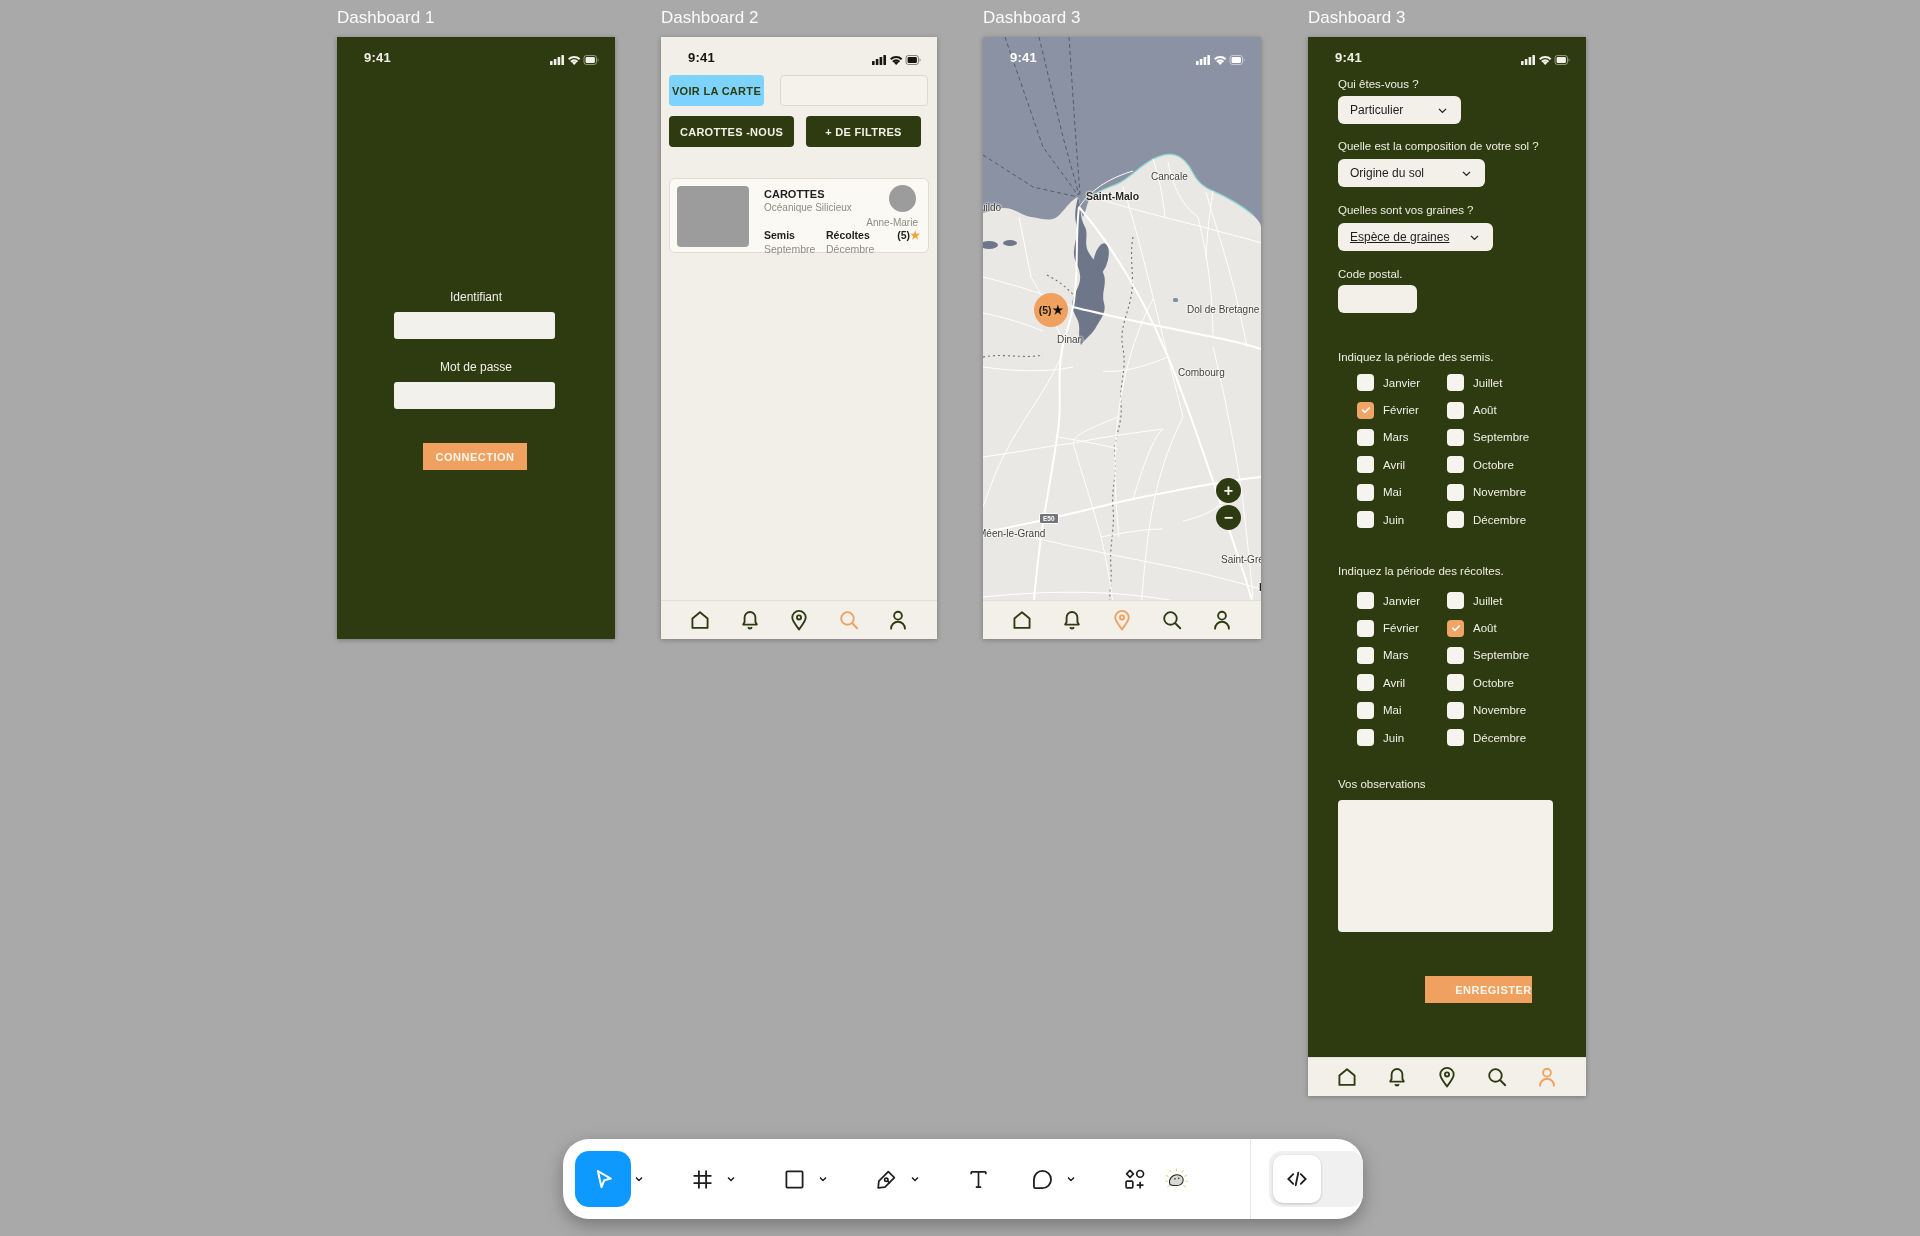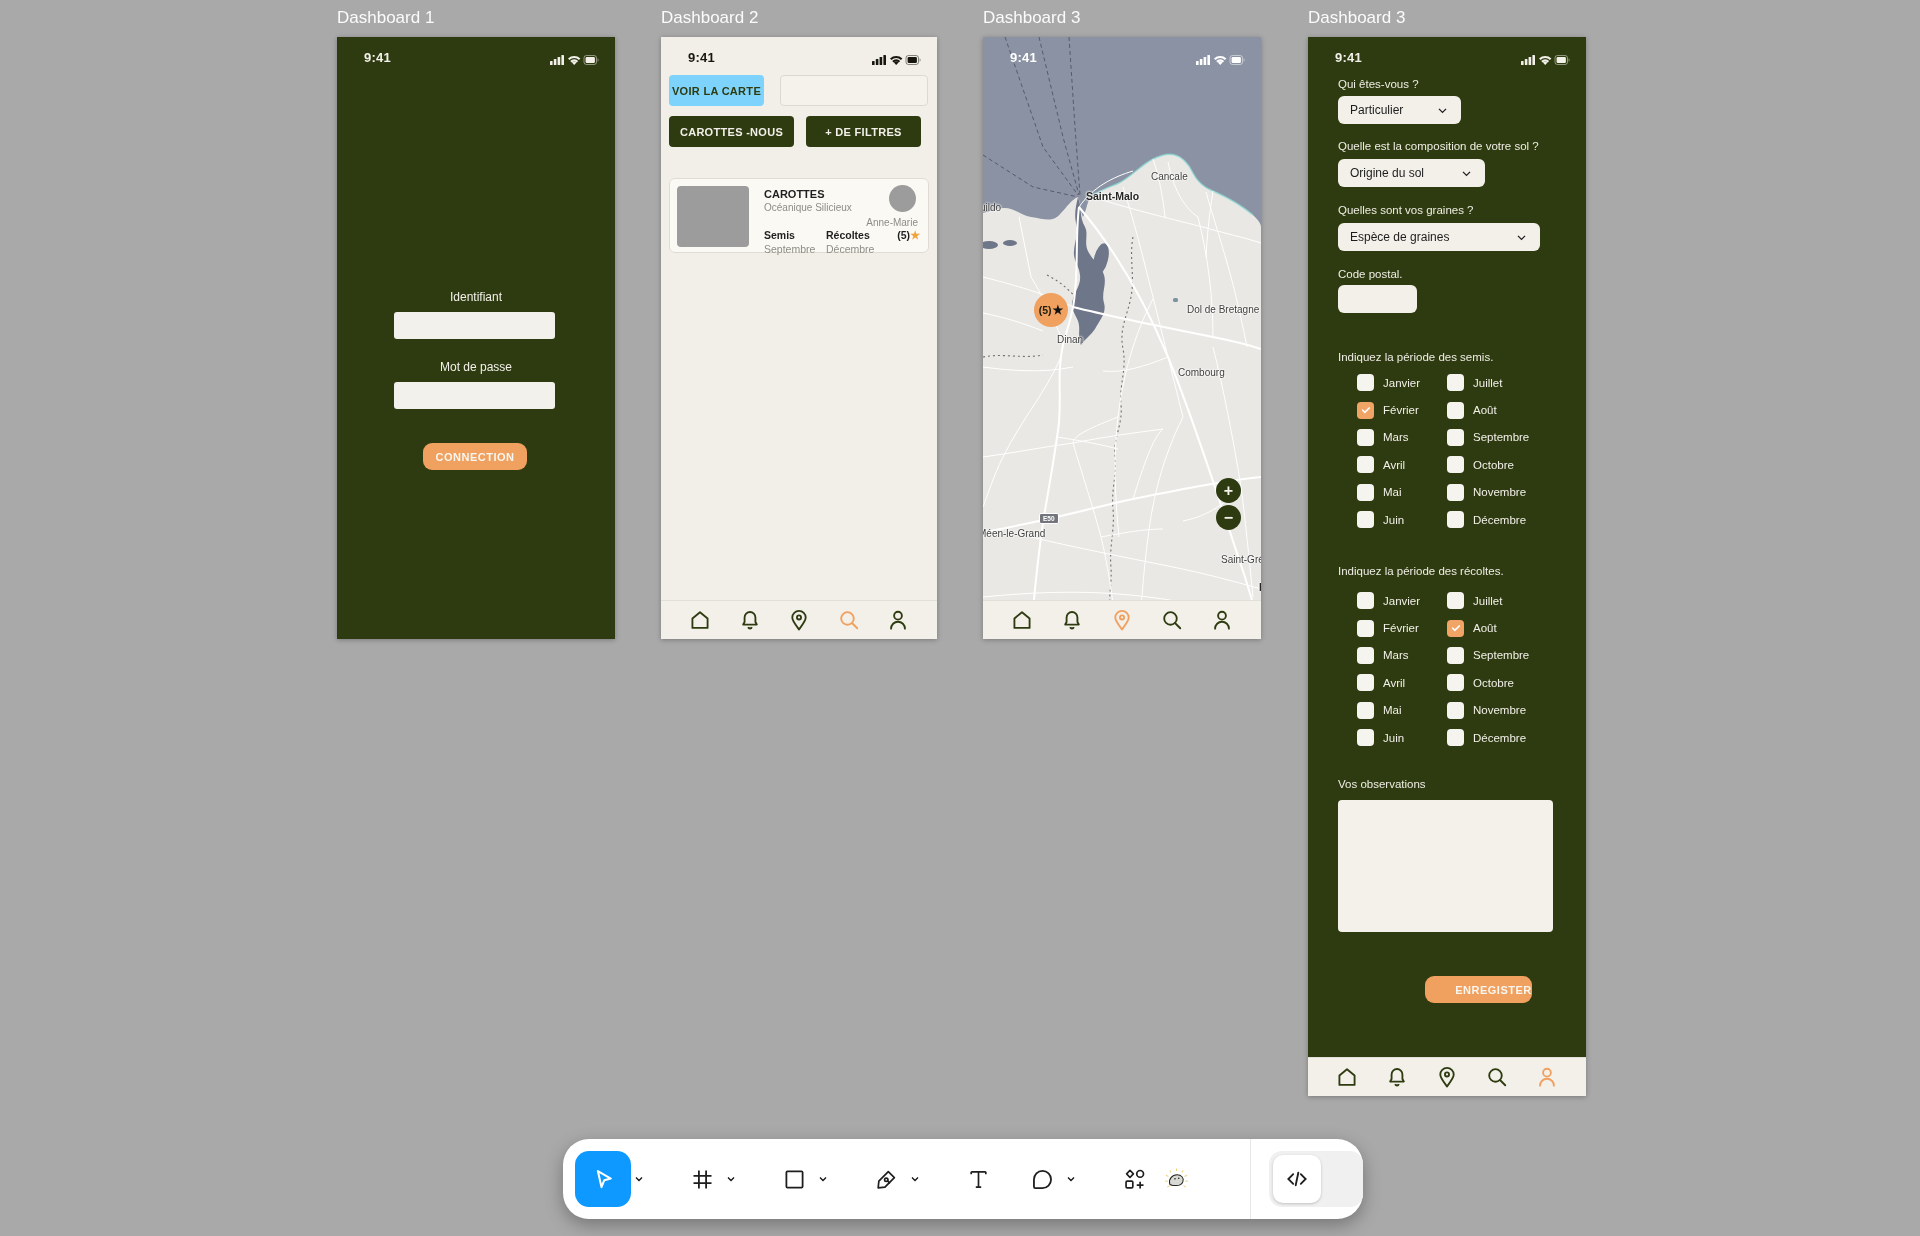--- a/index.html
+++ b/index.html
@@ -20,21 +20,21 @@
 
   
   .logo-wrap { position:absolute; top:135px; left:0; right:0; text-align:center; }
   .logo { display:inline-block; position:relative; font-family:"DejaVu Sans", sans-serif;
           font-weight:bold; font-size:39px; letter-spacing:-1px; color:#F3F1E9;
           transform:scaleX(.74); transform-origin:center; }
   .logo .u1, .logo .u2 { position:absolute; height:3px; width:13px; background:#F3F1E9; bottom:2px; }
   .logo .u1 { left:64px; } .logo .u2 { right:-6px; }
   .f-label { position:absolute; left:0; right:0; text-align:center; font-size:12px; color:#F2F0E8; }
   .f-input { position:absolute; left:57px; width:161px; height:27px; background:#F3F1EB; border-radius:3px; border:none; }
-  .btn-orange { position:absolute; background:#F0A05F; border:none; border-radius:9px;
+  .btn-orange { position:absolute; background:#F0A05F; border:none; border-radius:0;
                 color:#F8F6EE; font-size:11px; font-weight:bold; letter-spacing:.5px;
                 font-family:"Liberation Sans", sans-serif; cursor:pointer; }
 
   
   .d2-btn { position:absolute; border-radius:4px; font-size:11px; font-weight:bold;
             letter-spacing:.3px; font-family:"Liberation Sans", sans-serif; border:none; cursor:pointer; }
   .d2-orange { background:#7dd3fc; color:#2E3B11; }
   .d2-green  { background:#2E3B11; color:#F2F0E8; }
   .d2-search { position:absolute; background:#F4F2EB; border:1px solid #DCDAD0; border-radius:4px; }
   .card { position:absolute; left:8px; top:141px; width:260px; height:75px; background:#FBF9F4;
@@ -383,21 +383,21 @@
 
   <div class="q-label" style="top:103px;">Quelle est la composition de votre sol ?</div>
   <div class="drop" style="top:122px; width:147px;">
     <span>Origine du sol</span>
     <svg viewBox="0 0 24 24" fill="none" stroke="#1d1d1d" stroke-width="2.4">
         <path d="M5.5 9 12 15.5 18.5 9"></path>
       </svg>
   </div>
 
   <div class="q-label" style="top:167px;">Quelles sont vos graines ?</div>
-  <div class="drop" style="top:186px; width:202px;">
+  <div class="drop" style="top:186px; width:155px;text-decoration:underline;">
     <span>Espèce de graines</span>
     <svg viewBox="0 0 24 24" fill="none" stroke="#1d1d1d" stroke-width="2.4">
         <path d="M5.5 9 12 15.5 18.5 9"></path>
       </svg>
   </div>
 
   <div class="q-label" style="top:231px;">Code postal.</div>
   <input class="small-input" style="top: 248px;">
 
   <div class="q-label" style="top:314px;">Indiquez la période des semis.</div>

